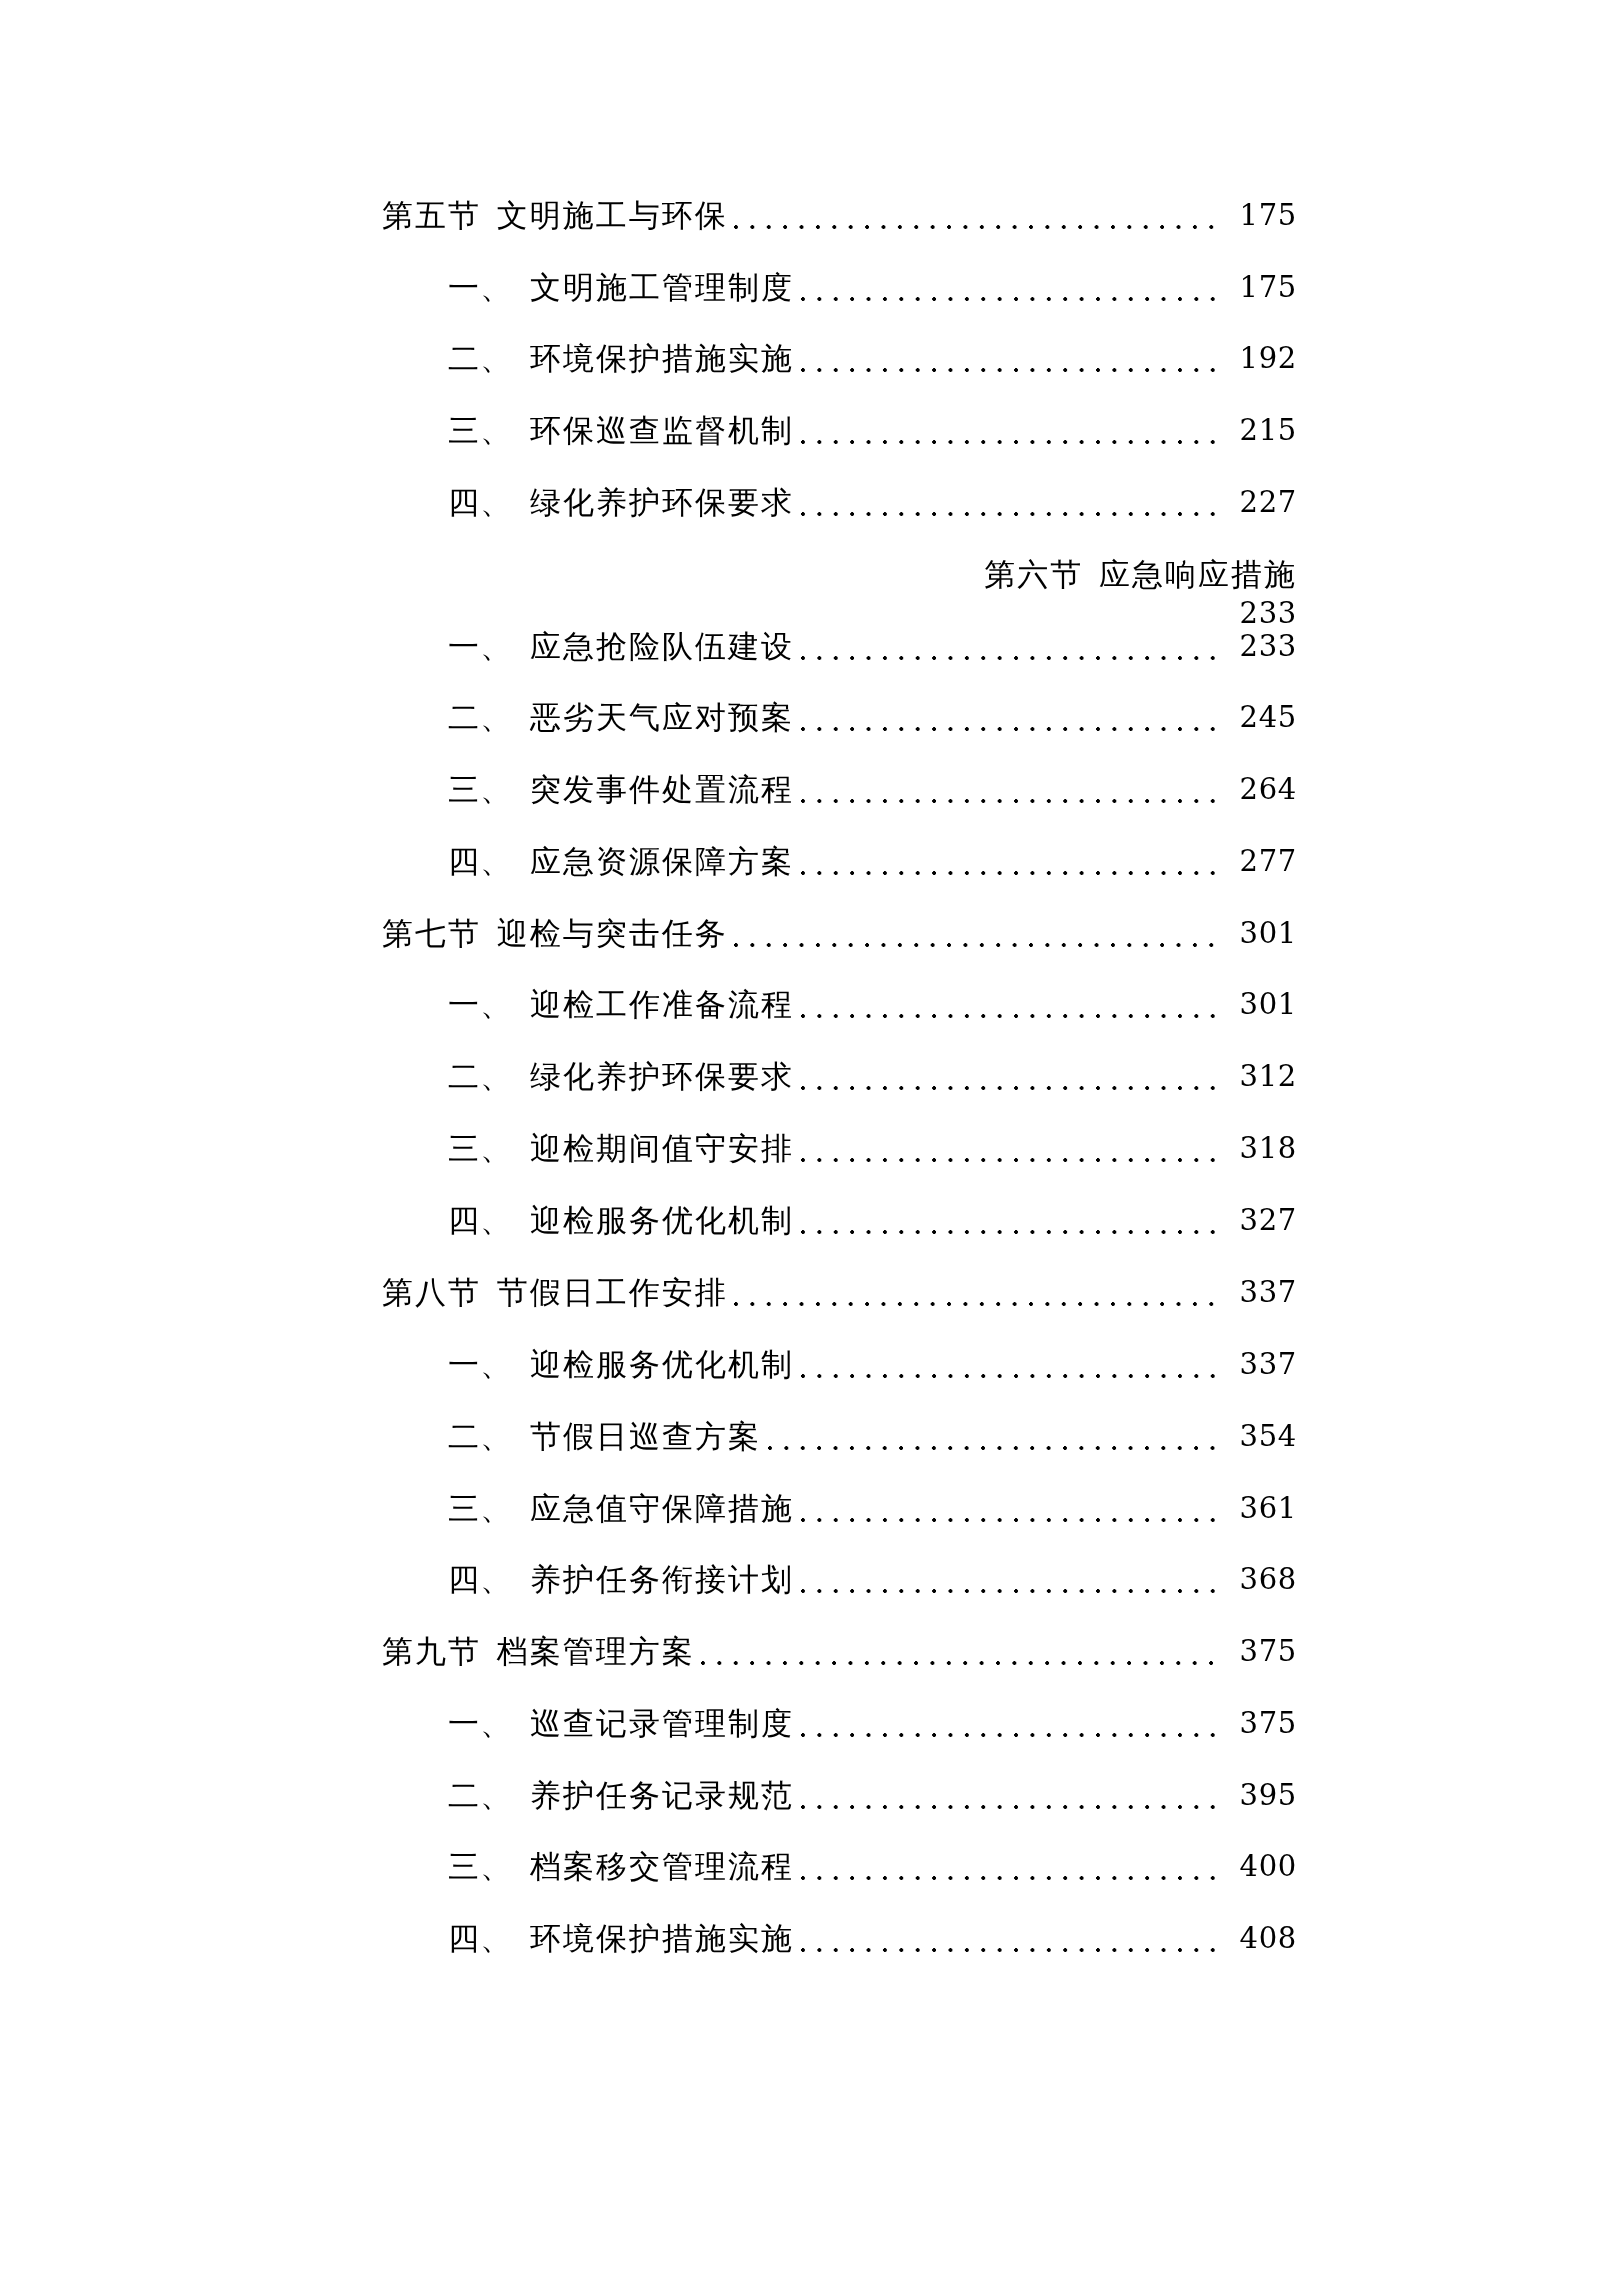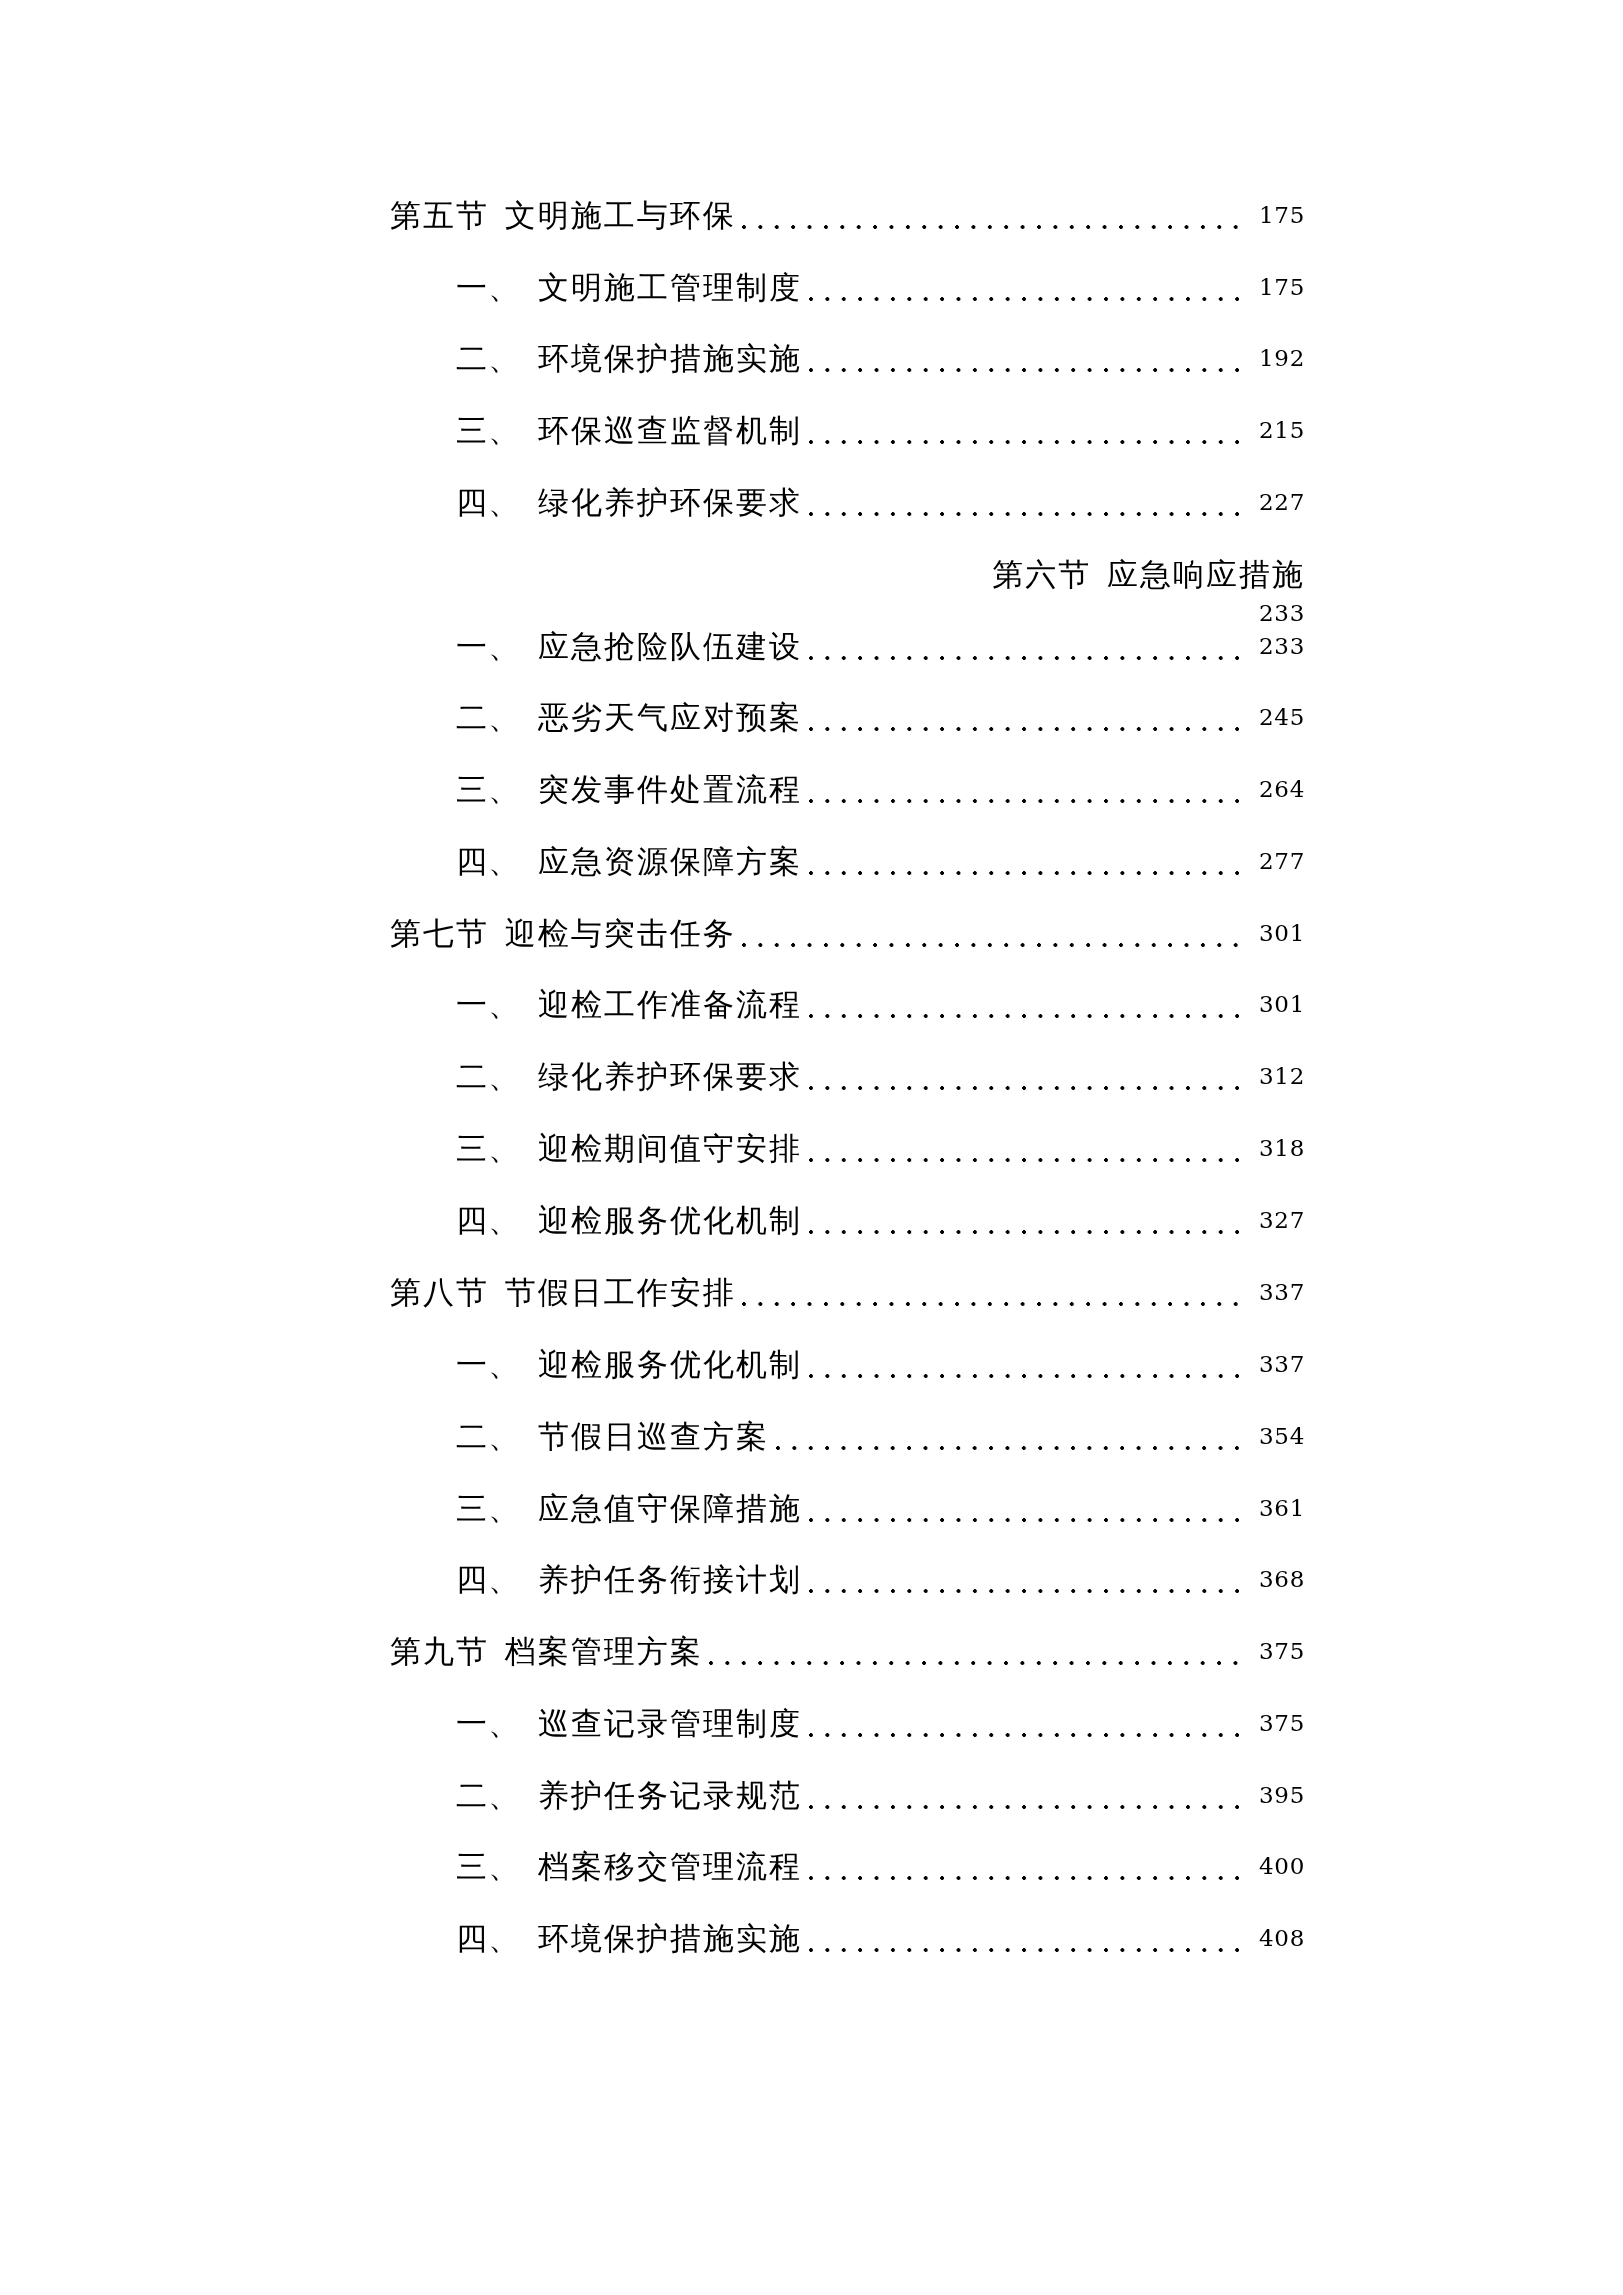--- a/index.html
+++ b/index.html
@@ -10,21 +10,21 @@
     body {
       width: 1623px;
       height: 2295px;
       position: relative;
       overflow: hidden;
       font-family: "Liberation Serif", "DejaVu Serif", serif;
       color: #000000;
     }
     .toc {
       position: absolute;
-      left: 12px;
+      left: 4px;
       top: 0;
       width: 1541px;
       height: 2295px;
     }
     .toc-row {
       position: absolute;
       height: 39px;
       display: flex;
       align-items: flex-end;
       white-space: nowrap;
@@ -59,21 +59,21 @@
       height: 39px;
       margin: 0 14.4px 0 6.5px;
       background-image: radial-gradient(circle at 2px 2px, #000 1.7px, transparent 2.1px);
       background-size: 16.4px 3.9px;
       background-repeat: repeat-x;
       background-position: left 29px;
     }
     .toc-row .page {
       flex: 0 0 auto;
       font-family: "DejaVu Serif", "Liberation Serif", serif;
-      font-size: 23px;
+      font-size: 29px;
       letter-spacing: 0.7px;
       text-align: right;
     }
   </style>
 </head>
 <body>
 
 <div class="toc">
 
   <div class="toc-row section" style="top:196px; left:378px; right:248px;">

